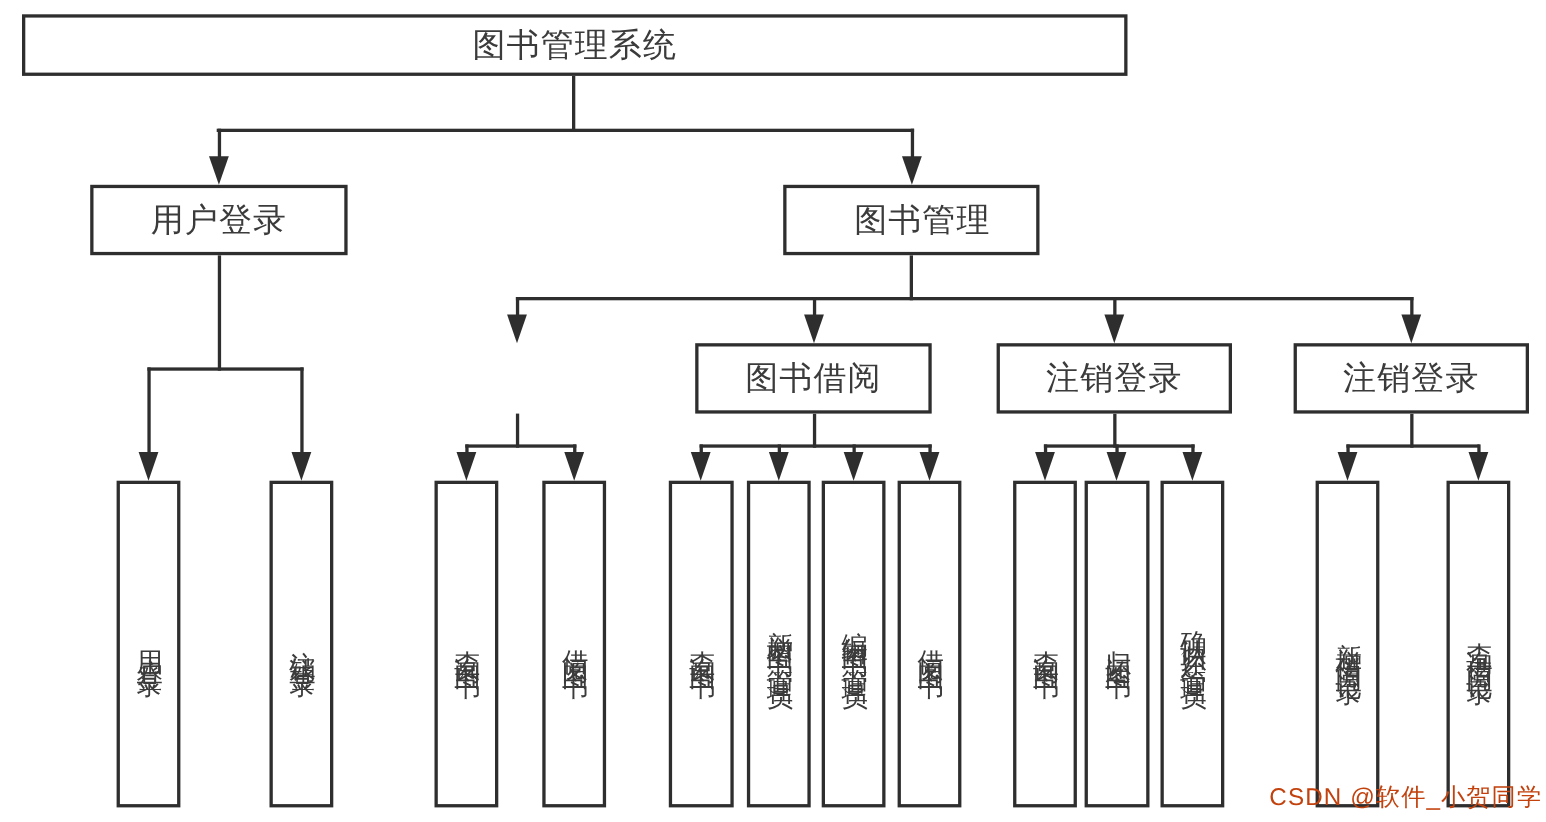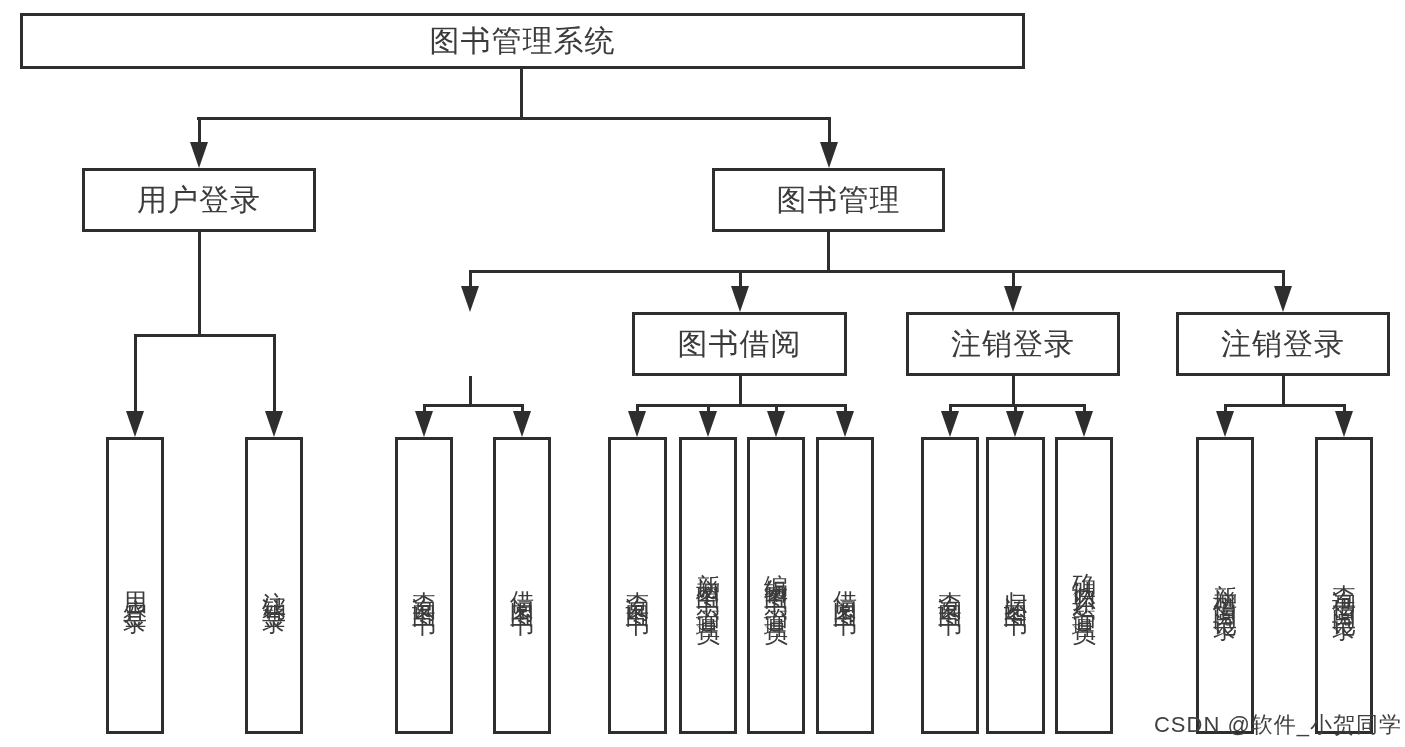--- a/index.html
+++ b/index.html
@@ -55,21 +55,21 @@
     border-right: 9px solid transparent;
     border-top: 26px solid #2e2e2e;
     z-index: 3;
   }
   .watermark {
     position: absolute;
     right: 3px;
     top: 712px;
     font-size: 22px;
     line-height: 1.2;
-    color: #404040;
+    color: #c2410c;
     letter-spacing: 1px;
     white-space: nowrap;
     z-index: 5;
     margin-left: 16px;
   }
 </style>
 </head>
 <body>
 
 <div id="stage">

